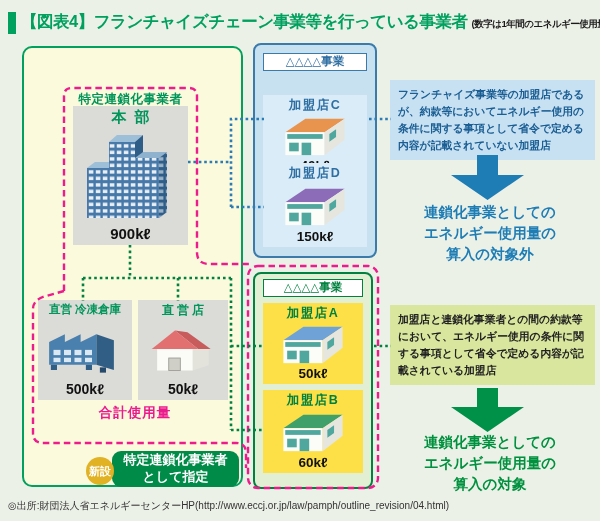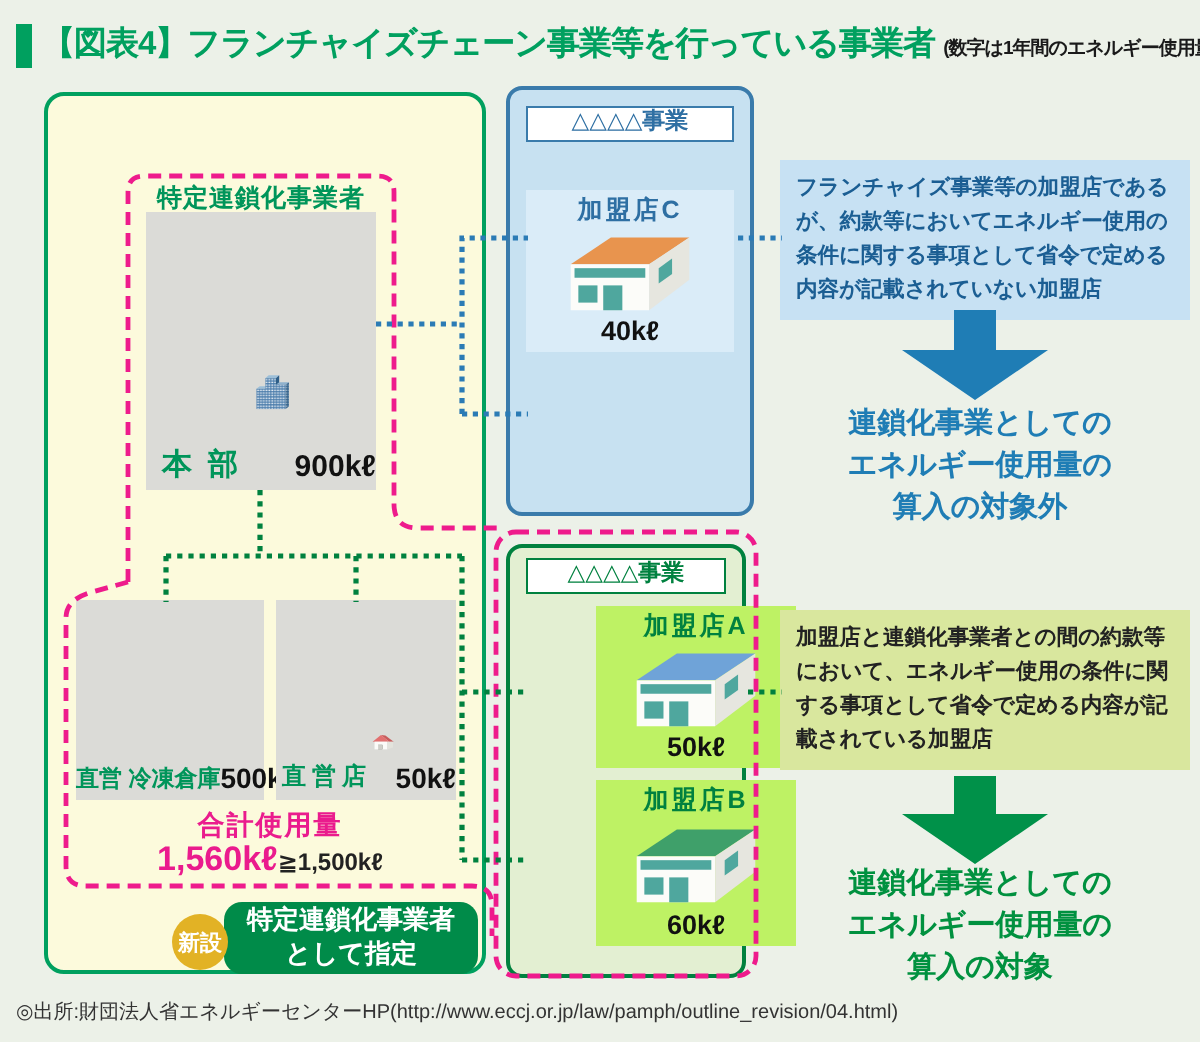--- a/index.html
+++ b/index.html
@@ -10,21 +10,21 @@
   
   #title-bar{left:8px;top:12px;width:8px;height:22px;background:#00A05F;}
   #title-text{left:21px;top:11px;font-size:16.5px;font-weight:bold;color:#00A05F;white-space:nowrap;letter-spacing:-0.5px;}
   #title-sub{font-size:9.5px;color:#1a1a1a;font-weight:bold;letter-spacing:-0.5px;}
 
   
   #company-box{left:22px;top:46px;width:221px;height:441px;background:#FCFADC;border:2.5px solid #00A05F;border-radius:10px;box-sizing:border-box;}
   #company-header{left:36px;top:59px;width:193px;height:24px;background:#fff;border:2px solid #00A05F;box-sizing:border-box;font-size:13px;font-weight:bold;color:#00955A;line-height:20px;text-align:center;}
   #designated-label{left:64px;top:91px;width:133px;text-align:center;font-size:12.5px;font-weight:bold;color:#00955A;letter-spacing:0.5px;}
 
-  .gray-box{background:#DBDBD7;display:flex;flex-direction:row;align-items:flex-end;justify-content:space-between;box-sizing:border-box;padding:2px 0 3px 0;}
+  .gray-box{background:#DBDBD7;display:flex;flex-direction:column;align-items:center;justify-content:space-between;box-sizing:border-box;padding:2px 0 3px 0;}
   .gbox-label{font-size:12px;font-weight:bold;color:#00955A;white-space:nowrap;}
   .gbox-value{font-size:14px;font-weight:bold;color:#111;}
 
   #hq-box{left:73px;top:106px;width:115px;height:139px;}
   #hq-box .gbox-label{font-size:15px;letter-spacing:8px;padding-left:8px;}
   #hq-box .gbox-value{font-size:15px;}
   #warehouse-box{left:38px;top:300px;width:94px;height:100px;}
   #store-box{left:138px;top:300px;width:90px;height:100px;}
   #store-box .gbox-label{letter-spacing:3px;padding-left:3px;}
 
@@ -43,21 +43,21 @@
   .storebox .s-name{font-size:12.5px;font-weight:bold;letter-spacing:1.5px;}
   .storebox .s-value{font-size:13.5px;font-weight:bold;color:#111;}
   .blue-store{background:#DAECF8;}
   .blue-store .s-name{color:#2E6FA3;}
   #store-c{left:263px;top:95px;width:104px;height:81px;}
   #store-d{left:263px;top:163px;width:104px;height:84px;}
 
   
   #bottom-biz{left:253px;top:272px;width:120px;height:217px;background:#E3EFD2;border:2px solid #00813F;border-radius:8px;box-sizing:border-box;}
   #bottom-biz-header{left:263px;top:279px;width:100px;height:18px;background:#fff;border:1.5px solid #00813F;box-sizing:border-box;font-size:11.5px;font-weight:bold;color:#00813F;text-align:center;line-height:15px;}
-  .green-store{background:#bef264;margin-left:35px;}
+  .green-store{background:#fde047;}
   .green-store .s-name{color:#00813F;}
   #store-a{left:263px;top:303px;width:100px;height:81px;}
   #store-b{left:263px;top:390px;width:100px;height:83px;}
 
   
   #note-excluded{left:390px;top:80px;width:205px;background:#C7E1F3;color:#1B5E93;font-size:10.8px;font-weight:bold;line-height:1.58;padding:6px 8px;box-sizing:border-box;}
   #note-included{left:390px;top:305px;width:205px;background:#D9E79E;color:#222;font-size:10.8px;font-weight:bold;line-height:1.58;padding:6px 8px;box-sizing:border-box;}
   #conclusion-excluded{left:400px;top:202px;width:180px;text-align:center;font-size:14.5px;font-weight:bold;color:#1F7DB5;white-space:pre-line;line-height:1.45;}
   #conclusion-included{left:400px;top:432px;width:180px;text-align:center;font-size:14.5px;font-weight:bold;color:#00913F;white-space:pre-line;line-height:1.45;}
   #arrow-blue{left:451px;top:155px;}
@@ -132,23 +132,20 @@
       <polygon points="28,6 42,8 68,27 54,27" fill="#C85B5B"></polygon>
       <polygon points="2,27 28,6 54,27" fill="#E27070"></polygon>
       <rect x="8" y="27" width="40" height="24" fill="#FBFBF8"></rect>
       <polygon points="48,27 66,27 66,45 48,51" fill="#E3E3DC"></polygon>
       <rect x="21" y="37" width="13" height="14" fill="#CFCFC8" stroke="#9D9D96" stroke-width="1"></rect>
     </svg>
     <div class="gbox-value">50kℓ</div>
   </div>
 
   <div class="abs" id="total-label">合計使用量</div>
-  <div class="abs" id="total-row">
-    <span id="total-value">1,560kℓ</span><span id="total-threshold">≧1,500kℓ</span>
-  </div>
 
   <div class="abs" id="designation-badge">特定連鎖化事業者
 として指定</div>
   <div class="abs" id="new-badge">新設</div>
 
   <div class="abs" id="top-biz"></div>
   <div class="abs" id="top-biz-header">△△△△事業</div>
 
   <div class="abs storebox blue-store" id="store-c">
     <div class="s-name">加盟店C</div>
@@ -157,20 +154,33 @@
       <rect x="0" y="19" width="41" height="24" fill="#FCFCF9"></rect>
       <polygon points="41,19 62,5 62,27 41,43" fill="#E6E6DF"></polygon>
       <rect x="2" y="21" width="37" height="5" fill="#4FA79E"></rect>
       <rect x="4" y="30" width="10" height="9" fill="#4FA79E"></rect>
       <rect x="17" y="30" width="10" height="13" fill="#4FA79E"></rect>
       <polygon points="46,21 53,16 53,24 46,29" fill="#4FA79E"></polygon>
     </svg>
     <div class="s-value">40kℓ</div>
   </div>
 
+  <div class="abs storebox blue-store" id="store-d">
+    <div class="s-name">加盟店D</div>
+    <svg width="60" height="44" viewBox="0 0 62 46">
+      <polygon points="0,19 21,5 62,5 41,19" fill="#8C6CB8"></polygon>
+      <rect x="0" y="19" width="41" height="24" fill="#FCFCF9"></rect>
+      <polygon points="41,19 62,5 62,27 41,43" fill="#E6E6DF"></polygon>
+      <rect x="2" y="21" width="37" height="5" fill="#4FA79E"></rect>
+      <rect x="4" y="30" width="10" height="9" fill="#4FA79E"></rect>
+      <rect x="17" y="30" width="10" height="13" fill="#4FA79E"></rect>
+      <polygon points="46,21 53,16 53,24 46,29" fill="#4FA79E"></polygon>
+    </svg>
+    <div class="s-value">150kℓ</div>
+  </div>
 
   <div class="abs" id="bottom-biz"></div>
   <div class="abs" id="bottom-biz-header">△△△△事業</div>
 
   <div class="abs storebox green-store" id="store-a">
     <div class="s-name">加盟店A</div>
     <svg width="60" height="44" viewBox="0 0 62 46">
       <polygon points="0,19 21,5 62,5 41,19" fill="#6FA3D8"></polygon>
       <rect x="0" y="19" width="41" height="24" fill="#FCFCF9"></rect>
       <polygon points="41,19 62,5 62,27 41,43" fill="#E6E6DF"></polygon>

